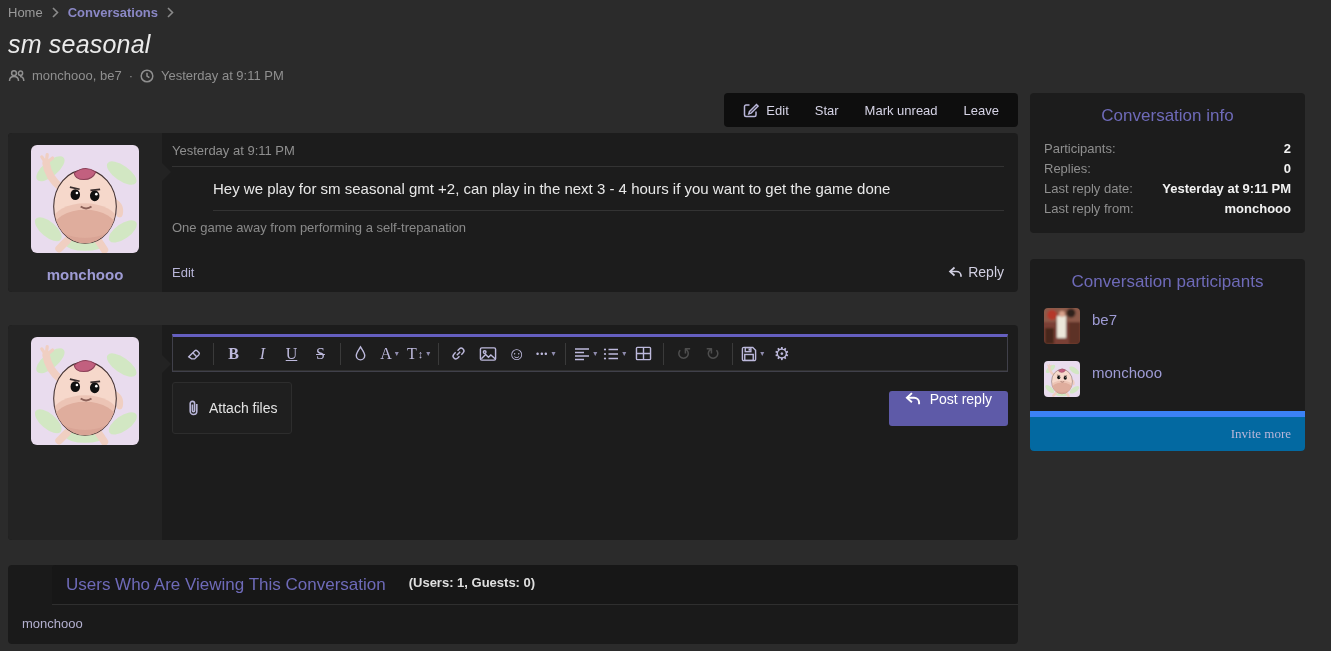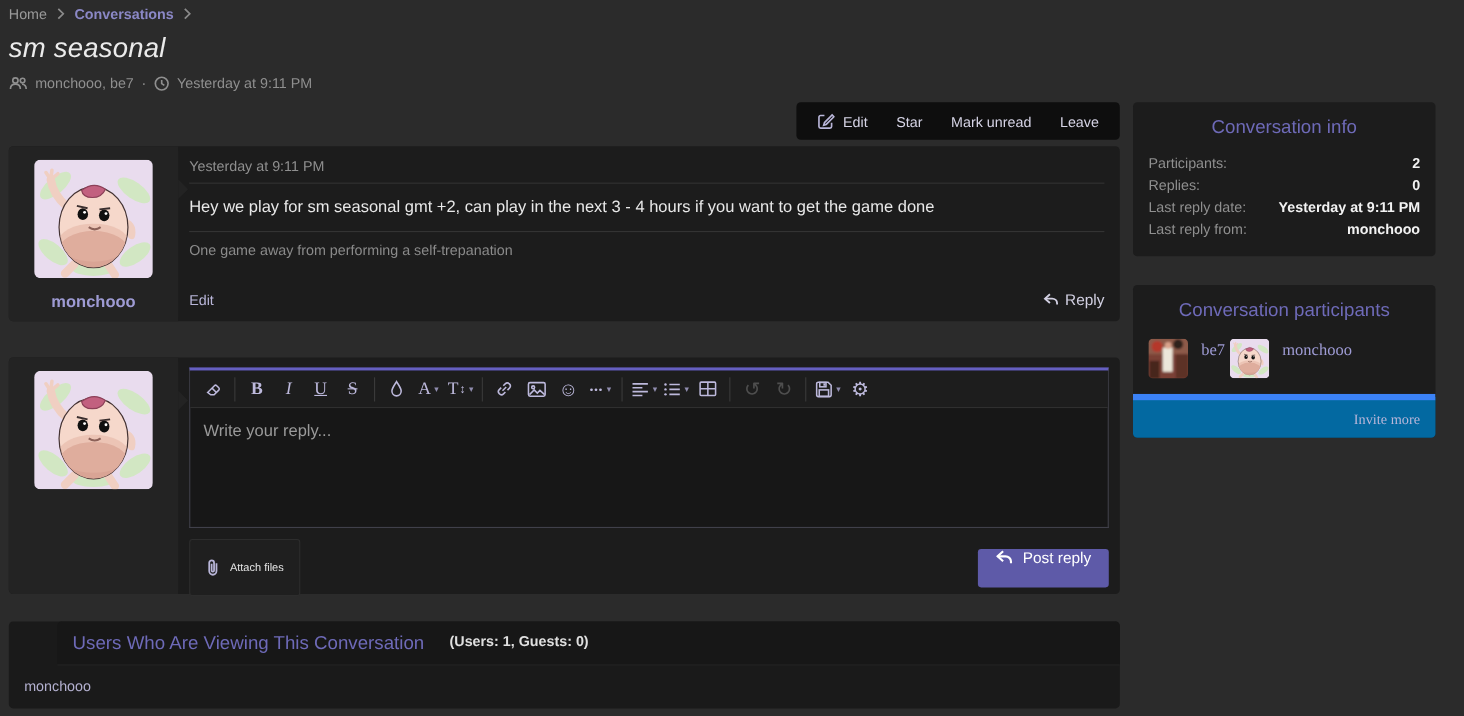--- a/index.html
+++ b/index.html
@@ -35,21 +35,21 @@
   .message-block { display:flex; height:159px; margin-bottom:33px; }
   .avatar-cell { width:154px; flex:none; background:#232323; border-radius:4px 0 0 4px;
                  display:flex; flex-direction:column; align-items:center; padding-top:12px; position:relative; }
   .avatar-cell::after { content:""; position:absolute; left:100%; top:30px;
                         border:9px solid transparent; border-left-color:#232323; border-right-width:0; }
   .avatar-lg { width:108px; height:108px; border-radius:6px; overflow:hidden; display:block; cursor:pointer; }
   .avatar-lg svg, .avatar-sm svg { display:block; width:100%; height:100%; }
   .msg-author { margin-top:13px; font-size:15px; font-weight:bold; color:#9e9bd4; cursor:pointer; }
   .msg-content { flex:1; padding:0 14px 0 10px; display:flex; flex-direction:column; }
   .msg-meta { padding:10px 0 8px; font-size:13px; color:#8f8f8f; border-bottom:1px solid #333; cursor:pointer; }
-  .msg-body { padding:13px 0; font-size:15px; color:#e8e8e8; border-bottom:1px solid #333; }
+  .msg-body { padding:13px 0; font-size:15px; color:#e8e8e8; border-bottom:1px solid #333;margin-left:41px; }
   .msg-sig { padding:9px 0; font-size:13px; color:#8a8a8a; }
   .msg-footer { margin-top:auto; padding-bottom:12px; display:flex; justify-content:space-between; align-items:center; }
   .msg-edit { font-size:13px; color:#b9b6d9; cursor:pointer; }
   .msg-reply { display:flex; gap:5px; align-items:center; font-size:14px; color:#d2d0e2; cursor:pointer; }
   .msg-reply svg { display:block; stroke:#d2d0e2; fill:none; stroke-width:1.7; }
 
   
   .editor-block { display:flex; height:215px; margin-bottom:25px; }
   .editor-area { flex:1; padding:9px 10px 12px 10px; display:flex; flex-direction:column; }
   .editor-box { border:1px solid #40404a; border-top:3px solid #655fc0; background:#171717; }
@@ -65,37 +65,37 @@
   .g-bold { font-weight:bold; }
   .g-italic { font-style:italic; }
   .g-underline { text-decoration:underline; }
   .g-strike { text-decoration:line-through; }
   .g-updown { font-size:11px; margin-left:1px; }
   .g-big { font-size:18px; line-height:1; }
   .g-more { font-size:9px; letter-spacing:1px; }
   .reply-input { height:108px; padding:12px; font-size:15px; color:#9a9a9a; cursor:text; }
   .editor-footer { display:flex; justify-content:space-between; align-items:center; margin-top:10px; }
   .attach-btn { display:flex; gap:9px; align-items:center; background:#1f1f1f; border:1px solid #2d2d2d;
-                border-radius:3px; height:52px; padding:0 14px; font-size:10px; color:#e4e4e4; cursor:pointer; }
+                border-radius:3px; height:52px; padding:0 14px; font-size:14px; color:#e4e4e4; cursor:pointer; }
   .attach-btn svg { display:block; stroke:#b9b6d9; fill:none; stroke-width:1.6; }
   .btn-group { display:flex; gap:4px; }
   .btn { display:flex; gap:9px; align-items:flex-start; height:35px; padding:0 16px; border-radius:3px;
          font-size:14px; color:#fff; cursor:pointer; }
   .btn svg { display:block; stroke:#fff; fill:none; stroke-width:1.8; }
   .btn-post { background:#5e5aa8; }
   .btn-preview { background:#9d96ce; }
 
   
   .side-block { background:#1c1c1c; border-radius:4px; margin-bottom:26px; }
   .side-title { color:#6e6ab8; font-size:17px; padding:13px 14px 4px;text-align:center; }
   .info-rows { padding:9px 14px 14px; }
   .info-row { display:flex; justify-content:space-between; font-size:13px; line-height:20px; }
   .info-label { color:#8f8f8f; }
   .info-value { color:#f2f2f2; font-weight:bold; }
-  .participants-list { padding:12px 14px 14px; display:flex; gap:4px;font-family:Liberation Serif, serif; }
+  .participants-list { padding:12px 14px 14px; display:flex; flex-direction:column; gap:17px; }
   .participant { display:flex; gap:12px; align-items:flex-start; }
   .avatar-sm { width:36px; height:36px; border-radius:4px; overflow:hidden; flex:none; cursor:pointer; }
   .participant-name { font-size:15px; color:#9e9bd4; padding-top:3px; cursor:pointer; }
   .side-footer { border-top:6px solid #3b82f6; background:#0369a1; padding:9px 14px; text-align:right;
                  font-size:13px; color:#b9b6d9; border-radius:0 0 4px 4px; cursor:pointer;font-family:Liberation Serif, serif; }
 
   
   .viewing-block { background:#1a1a1a; border-radius:4px; }
   .viewing-header { padding:10px 14px 9px; border-bottom:1px solid #2f2f2f; display:flex; align-items:flex-start; gap:23px;
                     background:#171717; border-radius:4px 4px 0 0;margin-left:44px; }
@@ -341,21 +341,20 @@
                     <rect x="4.5" y="1.8" width="6" height="4.2"></rect>
                     <rect x="8" y="2.6" width="1.8" height="2.4" fill="#bdb9dc" stroke="none"></rect>
                     <rect x="4" y="9" width="9" height="6.2"></rect>
                   </svg>
                   <span class="tb-caret">▾</span>
               </div>
               <div class="tb-btn g-big">
                   <span>⚙</span>
                 </div>
             </div>
-            <div class="reply-input">Write your reply...</div>
           </div>
           <div class="editor-footer">
             <div class="attach-btn">
               <span>
                 <svg width="13" height="16" viewBox="0 0 13 16">
                     <path d="M9.8 4 v7.2 a3.3 3.3 0 0 1 -6.6 0 V3.6 a2.2 2.2 0 0 1 4.4 0 v7 a1.1 1.1 0 0 1 -2.2 0 V4.4"></path>
                   </svg>
               </span>
               <span>Attach files</span>
             </div>

